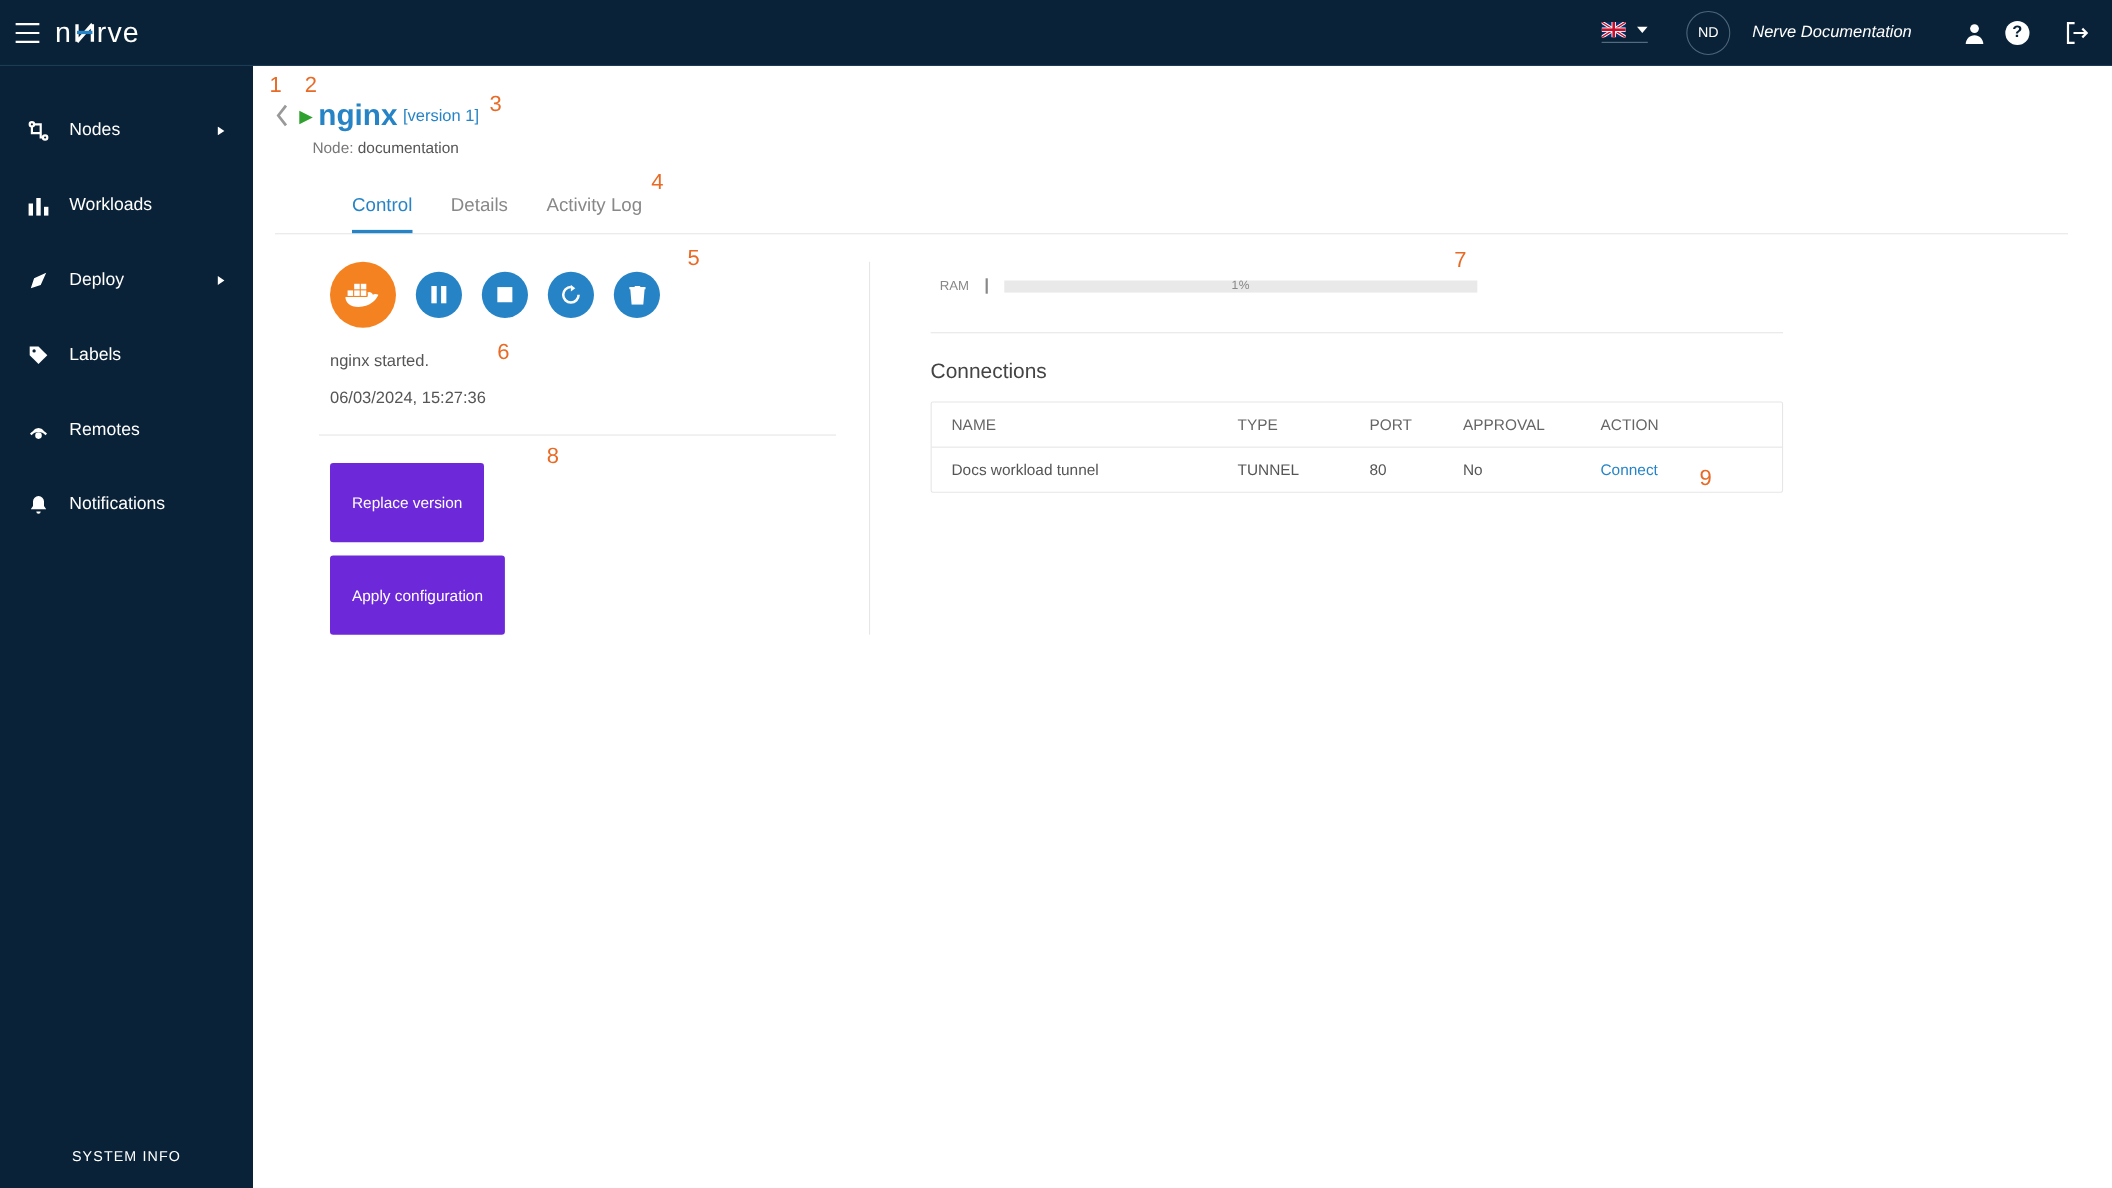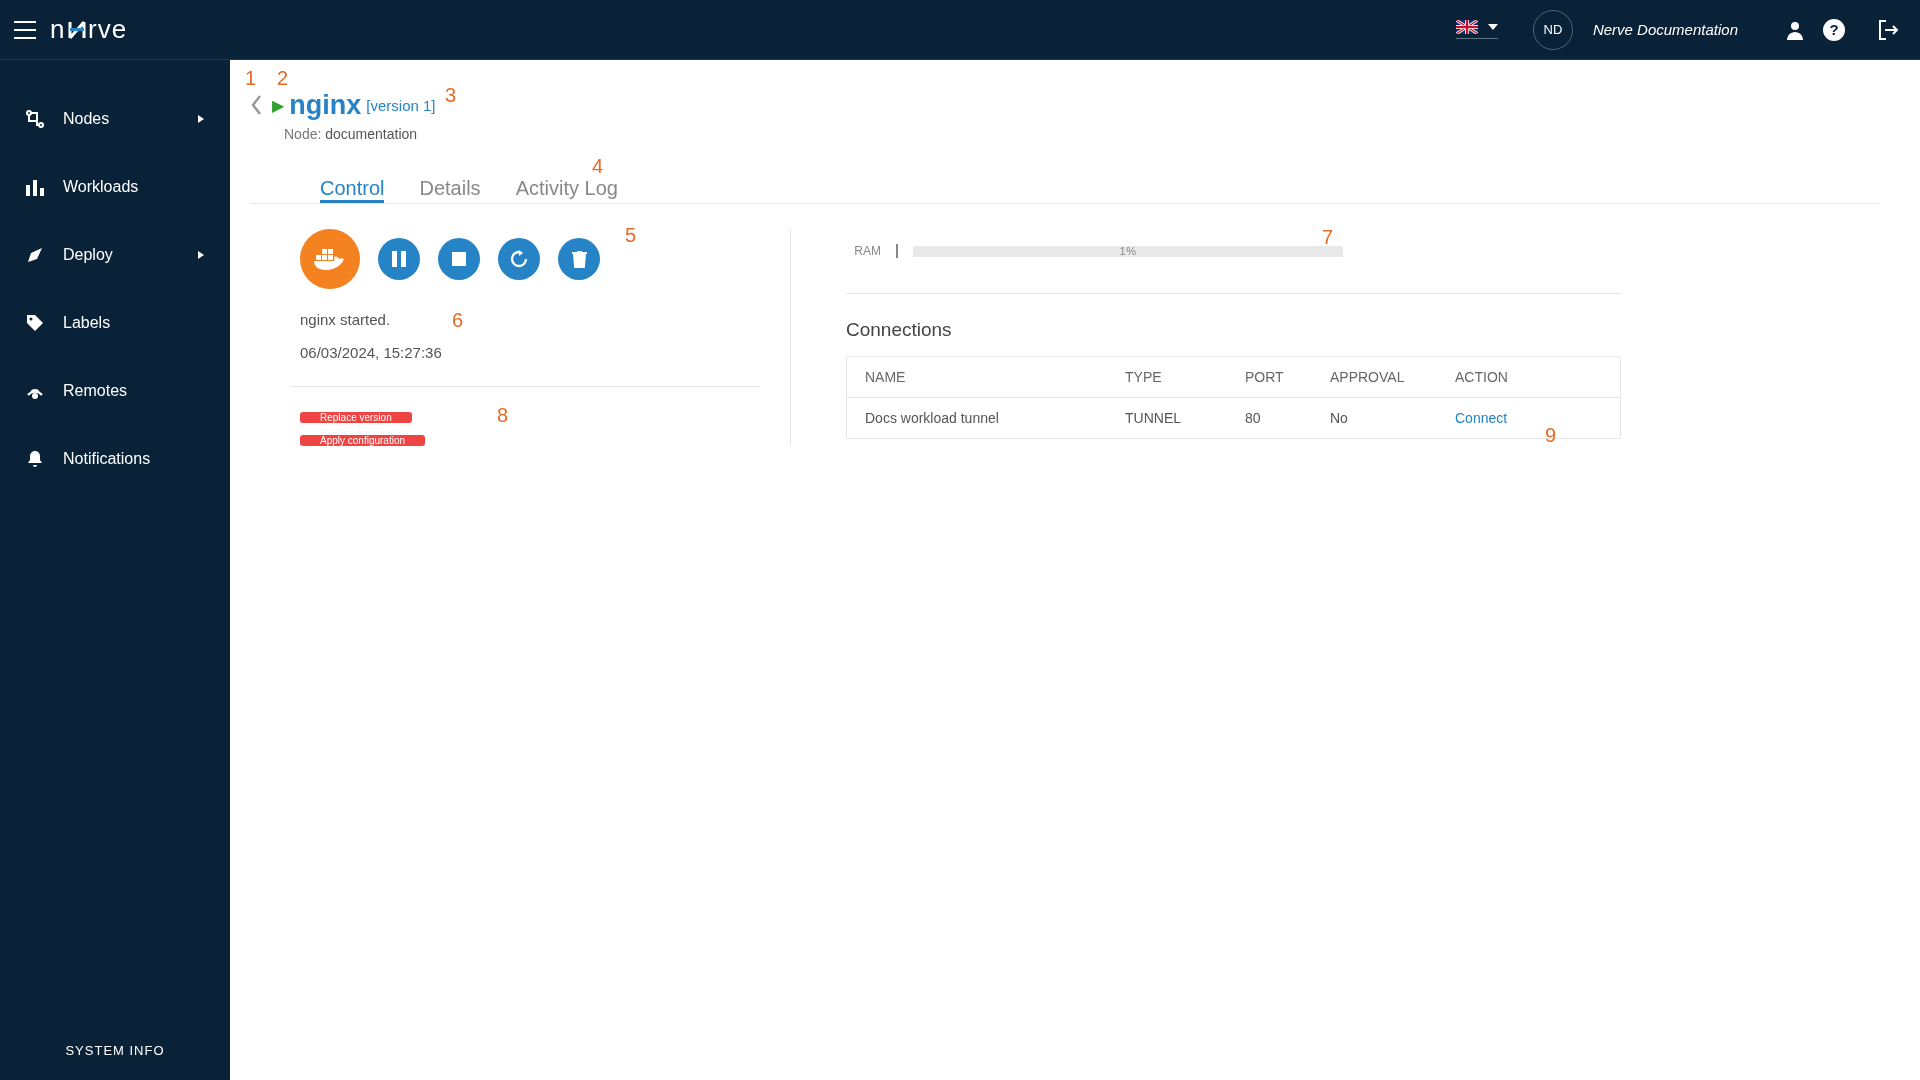--- a/index.html
+++ b/index.html
@@ -52,21 +52,21 @@
   .back-chevron { color:#777; cursor:pointer; padding-top:4px;}
   .title-block { display:flex; flex-direction:column; }
   .title-line { display:flex; align-items:center; gap:5px; }
   .play-mark { color:#30a030; font-size:16px; }
   .title-name { color:#2684c6; font-size:27px; font-weight:700; }
   .title-version { color:#2684c6; font-size:15px; }
   .node-line { color:#777; font-size:14px; margin-top:5px; padding-left:34px;}
   .node-line .nv { color:#555;}
 
   .tabs { display:flex; gap:35px; margin-top:35px; border-bottom:1px solid #e6e6e6; padding-left:70px;}
-  .tab { font-size:20px; color:#888; cursor:pointer; }
+  .tab { font-size:17px; color:#888; padding-bottom:12px; cursor:pointer; }
   .tab.active { color:#2684c6; border-bottom:3px solid #2684c6; font-weight:500;}
 
   .two-col { display:flex; margin-top:25px; }
   .left-col { width:540px; padding:0 30px 0 50px; position:relative;}
   .col-divider { width:1px; background:#e6e6e6; }
   .right-col { flex:1; padding:15px 0 0 55px; max-width:830px; }
 
   .ctrl-row { display:flex; gap:18px; }
   .ctrl-btn {
     width:42px; height:42px; border-radius:50%; border:none; cursor:pointer;
@@ -74,22 +74,22 @@
   }
   .ctrl-primary { background:#f58220; width:60px; height:60px; }
   .ctrl-blue { background:#2684c6; }
 
   .status-block { margin-top:22px; color:#555; font-size:15px; }
   .status-block div + div { margin-top:16px; }
 
   .left-divider { height:1px; background:#e6e6e6; margin:25px 0 25px -10px;}
 
   .btn-blue {
-    background:#ef4444; color:#fff; border:none; border-radius:3px;
-    padding:0 20px; font-size:10px; cursor:pointer; display:block;
+    background:#6d28d9; color:#fff; border:none; border-radius:3px;
+    padding:28px 20px; font-size:14px; cursor:pointer; display:block;
   }
   .btn-blue + .btn-blue { margin-top:12px; }
 
   
   .meter-row { display:flex; align-items:center; gap:15px; font-size:12px; color:#888; }
   .meter-row + .meter-row { margin-top:19px;gap:11px;}
   .meter-label { width:35px; text-align:right;}
   .meter-tick { width:2px; height:14px; background:#888;}
   .meter-track { position:relative; flex:0 0 430px; height:11px; background:#e9e9e9; }
   .meter-text { position:absolute; left:0; right:0; top:-1px; text-align:center; font-size:11px; letter-spacing:.5px; color:#888;}

